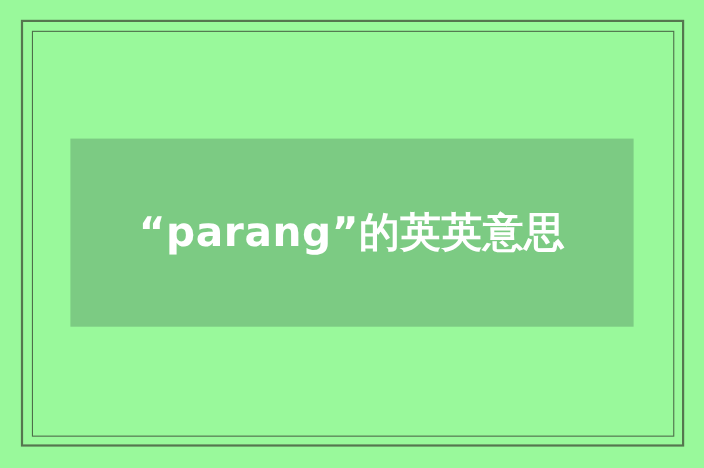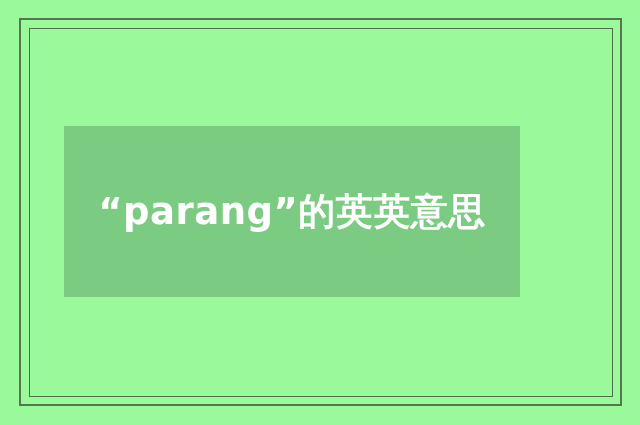--- a/index.html
+++ b/index.html
@@ -45,21 +45,21 @@
     border: 1px solid #4d6e4a;
     box-sizing: border-box;
     pointer-events: none;
   }
 
   
   .title-panel {
     position: absolute;
     left: 64px;
     top: 126px;
-    width: 456px;
+    width: 512px;
     height: 171px;
     background: #7ccb83;
     box-sizing: border-box;
     display: flex;
     align-items: center;
     justify-content: center;
   }
 
   .title-text {
     display: block;

